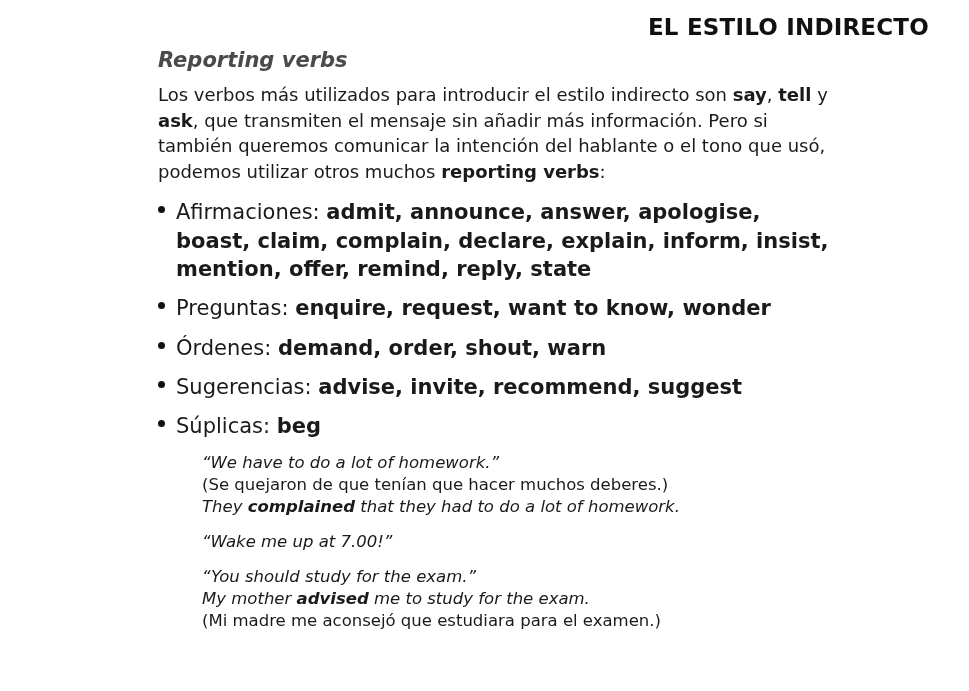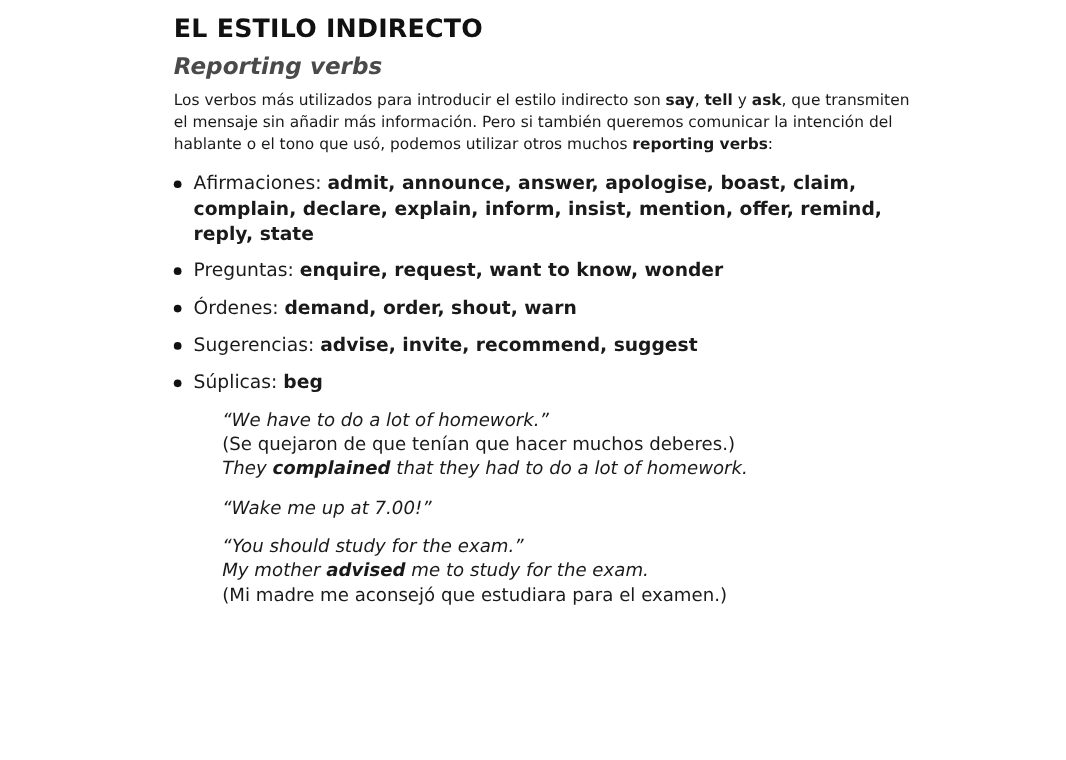--- a/index.html
+++ b/index.html
@@ -20,44 +20,45 @@
     height: 691px;
     box-sizing: border-box;
     padding: 14px 40px 0 158px;
   }
   .title {
     font-size: 23px;
     font-weight: bold;
     letter-spacing: 0.2px;
     color: #111111;
     margin: 0 0 8px 0;
+    text-align: right;
   }
   .subtitle {
     font-size: 21px;
     font-weight: bold;
     font-style: italic;
     color: #4a4a4a;
     margin: 0 0 10px 0;
   }
   .intro {
-    font-size: 14px;
+    font-size: 18px;
     line-height: 1.42;
     margin: 0 0 14px 0;
     max-width: 680px;
   }
   .intro b { font-weight: bold; }
 
   .bullets {
     list-style: none;
     margin: 0 0 4px 0;
     padding: 0;
   }
   .bullets li {
     position: relative;
-    font-size: 17px;
+    font-size: 21px;
     line-height: 1.35;
     padding-left: 18px;
     margin-bottom: 11px;
     max-width: 660px;
   }
   .bullets li .dot {
     position: absolute;
     left: 0;
     top: 8px;
     width: 7px;

